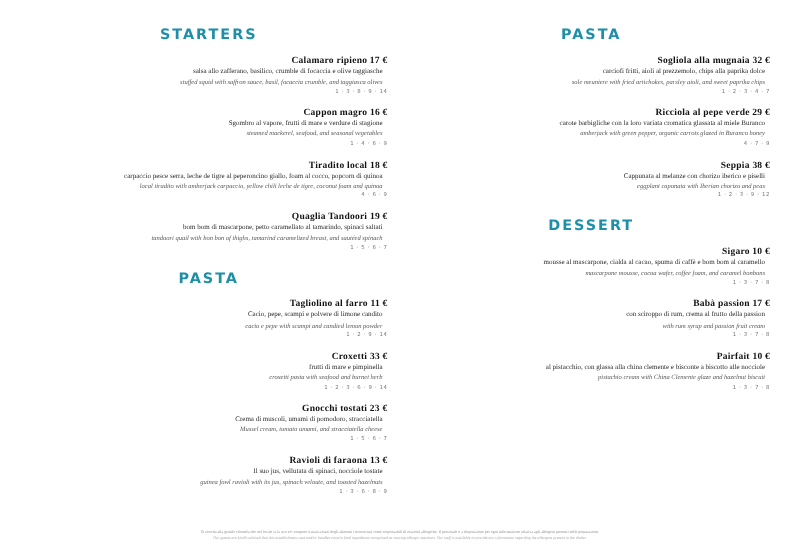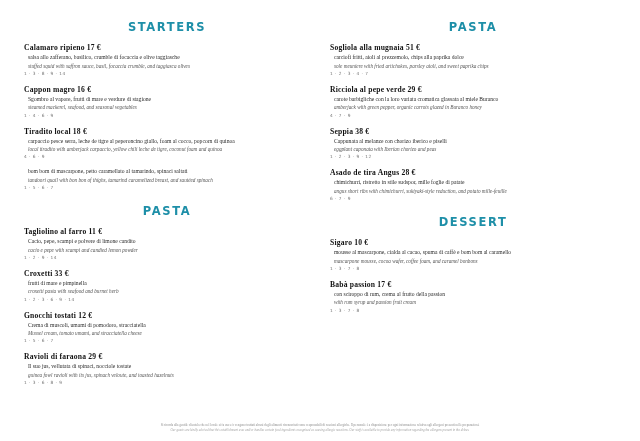--- a/index.html
+++ b/index.html
@@ -39,21 +39,21 @@
     font-weight: bold;
     font-size: 11.5px;
     letter-spacing: 1.6px;
     margin: 6px 0 9px 0;
   }
   .section-title.pasta-title,
   .section-title.dessert-title {
     margin-top: 14px;
   }
   .dish {
-    text-align: left;
+    text-align: right;
     margin-bottom: 9px;
   }
   .dish-name {
     font-family: "Liberation Serif", serif;
     font-size: 7.6px;
     font-weight: bold;
     color: #111111;
     letter-spacing: 0.2px;
     line-height: 1.25;
   }
@@ -126,20 +126,21 @@
       </div>
 
       <div class="dish">
         <div class="dish-name">Tiradito local 18 €</div>
         <div class="dish-desc">carpaccio pesce serra, leche de tigre al peperoncino giallo, foam al cocco, popcorn di quinoa</div>
         <div class="dish-desc-en">local tiradito with amberjack carpaccio, yellow chili leche de tigre, coconut foam and quinoa</div>
         <div class="allergens">4 · 6 · 9</div>
       </div>
 
       <div class="dish">
+        <div class="dish-name">Quaglia Tandoori 19 €</div>
         <div class="dish-desc">bom bom di mascarpone, petto caramellato al tamarindo, spinaci saltati</div>
         <div class="dish-desc-en">tandoori quail with bon bon of thighs, tamarind caramelized breast, and sautéed spinach</div>
         <div class="allergens">1 · 5 · 6 · 7</div>
       </div>
 
       <div class="section-title pasta-title">PASTA</div>
 
       <div class="dish">
         <div class="dish-name">Tagliolino al farro 11 €</div>
         <div class="dish-desc">Cacio, pepe, scampi e polvere di limone candito</div>
@@ -148,84 +149,84 @@
       </div>
 
       <div class="dish">
         <div class="dish-name">Croxetti 33 €</div>
         <div class="dish-desc">frutti di mare e pimpinella</div>
         <div class="dish-desc-en">croxetti pasta with seafood and burnet herb</div>
         <div class="allergens">1 · 2 · 3 · 6 · 9 · 14</div>
       </div>
 
       <div class="dish">
-        <div class="dish-name">Gnocchi tostati 12 €</div>
+        <div class="dish-name">Gnocchi tostati 23 €</div>
         <div class="dish-desc">Crema di muscoli, umami di pomodoro, stracciatella</div>
         <div class="dish-desc-en">Mussel cream, tomato umami, and stracciatella cheese</div>
         <div class="allergens">1 · 5 · 6 · 7</div>
       </div>
 
       <div class="dish">
-        <div class="dish-name">Ravioli di faraona 29 €</div>
+        <div class="dish-name">Ravioli di faraona 13 €</div>
         <div class="dish-desc">Il suo jus, vellutata di spinaci, nocciole tostate</div>
         <div class="dish-desc-en">guinea fowl ravioli with its jus, spinach veloute, and toasted hazelnuts</div>
         <div class="allergens">1 · 3 · 6 · 8 · 9</div>
       </div>
 
     </div>
 
     <div class="col">
 
       <div class="section-title main-title">PASTA</div>
 
       <div class="dish">
-        <div class="dish-name">Sogliola alla mugnaia 51 €</div>
+        <div class="dish-name">Sogliola alla mugnaia 32 €</div>
         <div class="dish-desc">carciofi fritti, aioli al prezzemolo, chips alla paprika dolce</div>
         <div class="dish-desc-en">sole meuniere with fried artichokes, parsley aioli, and sweet paprika chips</div>
         <div class="allergens">1 · 2 · 3 · 4 · 7</div>
       </div>
 
       <div class="dish">
         <div class="dish-name">Ricciola al pepe verde 29 €</div>
         <div class="dish-desc">carote barbigliche con la loro variata cromatica glassata al miele Buranco</div>
         <div class="dish-desc-en">amberjack with green pepper, organic carrots glazed in Buranco honey</div>
         <div class="allergens">4 · 7 · 9</div>
       </div>
 
       <div class="dish">
         <div class="dish-name">Seppia 38 €</div>
         <div class="dish-desc">Cappunata al melanze con chorizo iberico e piselli</div>
         <div class="dish-desc-en">eggplant caponata with Iberian chorizo and peas</div>
         <div class="allergens">1 · 2 · 3 · 9 · 12</div>
       </div>
 
-      <div class="dish">
-        <div class="dish-name">Asado de tira Angus 28 €</div>
-        <div class="dish-desc">chimichurri, ristretto in stile sudspor, mille foglie di patate</div>
-        <div class="dish-desc-en">angus short ribs with chimichurri, sukiyaki-style reduction, and potato mille-feuille</div>
-        <div class="allergens">6 · 7 · 9</div>
-      </div>
 
       <div class="section-title dessert-title">DESSERT</div>
 
       <div class="dish">
         <div class="dish-name">Sigaro 10 €</div>
         <div class="dish-desc">mousse al mascarpone, cialda al cacao, spuma di caffè e bom bom al caramello</div>
         <div class="dish-desc-en">mascarpone mousse, cocoa wafer, coffee foam, and caramel bonbons</div>
         <div class="allergens">1 · 3 · 7 · 8</div>
       </div>
 
       <div class="dish">
         <div class="dish-name">Babà passion 17 €</div>
         <div class="dish-desc">con sciroppo di rum, crema al frutto della passion</div>
         <div class="dish-desc-en">with rum syrup and passion fruit cream</div>
         <div class="allergens">1 · 3 · 7 · 8</div>
       </div>
 
 
+      <div class="dish">
+        <div class="dish-name">Pairfait 10 €</div>
+        <div class="dish-desc">al pistacchio, con glassa alla china clemente e bisconte a biscotto alle nocciole</div>
+        <div class="dish-desc-en">pistachio cream with China Clemente glaze and hazelnut biscuit</div>
+        <div class="allergens">1 · 3 · 7 · 8</div>
+      </div>
 
     </div>
 
   </div>
 
   <div class="footer">
     <div class="footer-line it">Si ricorda alla gentile clientela che nel locale si fa uso e/o vengono trattati alcuni degli alimenti riconosciuti come responsabili di reazioni allergiche. Il personale è a disposizione per ogni informazione relativa agli allergeni presenti nelle preparazioni.</div>
     <div class="footer-line en">Our guests are kindly advised that this establishment uses and/or handles certain food ingredients recognized as causing allergic reactions. Our staff is available to provide any information regarding the allergens present in the dishes.</div>
   </div>
 

